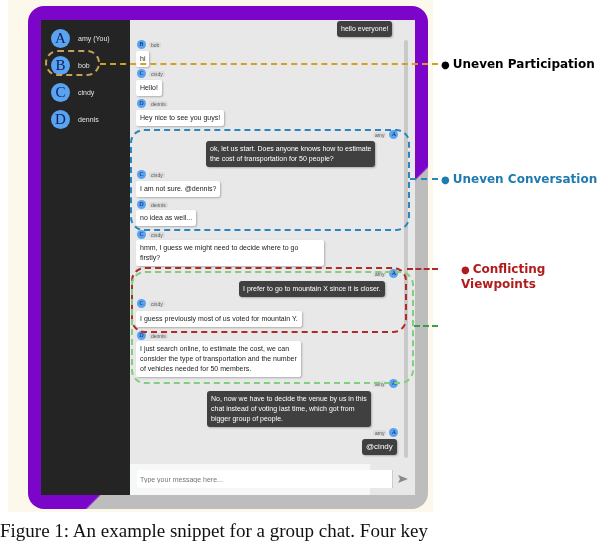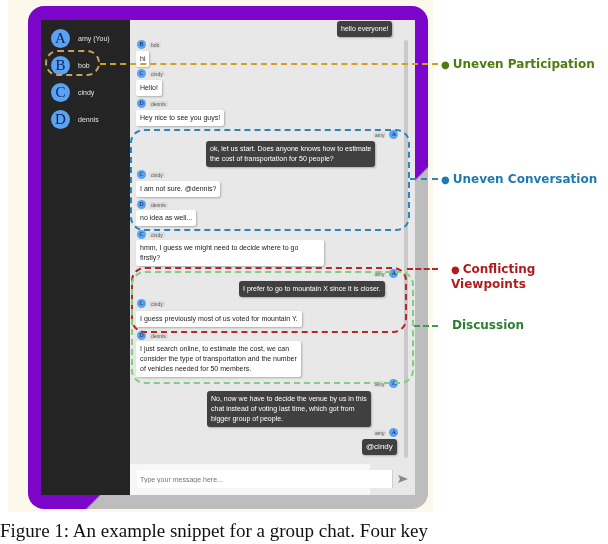--- a/index.html
+++ b/index.html
@@ -173,26 +173,25 @@
 
 <div class="dash" style="left:130px; top:129px; width:280px; height:102px; border-radius:14px; border-color:#2b86c0;"></div>
 <div class="hline" style="left:410px; top:178px; width:28px; border-top-color:#2b86c0;"></div>
 
 <div class="dash" style="left:131px; top:267px; width:276px; height:66px; border-radius:14px; border-color:#b42828;"></div>
 <div class="hline" style="left:407px; top:268px; width:31px; border-top-color:#b42828;"></div>
 
 <div class="dash" style="left:131px; top:271px; width:283px; height:113px; border-radius:14px; border-color:#7fcf7f;"></div>
 <div class="hline" style="left:414px; top:325px; width:24px; border-top-color:#3aa04a;"></div>
 
-<div class="ann" style="left:441px; top:57px; color:#4d7c0f;">
+<div class="ann" style="left:441px; top:57px; color:#000000;">
   <div><span class="dot">●</span><span>Uneven Participation</span></div>
 </div>
 <div class="ann" style="left:441px; top:172px; color:#1f7ab0;">
   <span class="dot">●</span><span>Uneven Conversation</span>
 </div>
-<div class="ann" style="left:451px; top:262px; color:#b01c1c;">
+<div class="ann" style="left:461px; top:262px; color:#b01c1c;">
   <span class="dot">●</span><span>Conflicting Viewpoints</span>
 </div>
 <div class="ann" style="left:441px; top:318px; color:#2e7d32;">
-  <div style="padding-left:11px;">Discussion</div>
 </div>
 
 <div class="caption">Figure 1: An example snippet for a group chat. Four key</div>
 
 </body></html>

